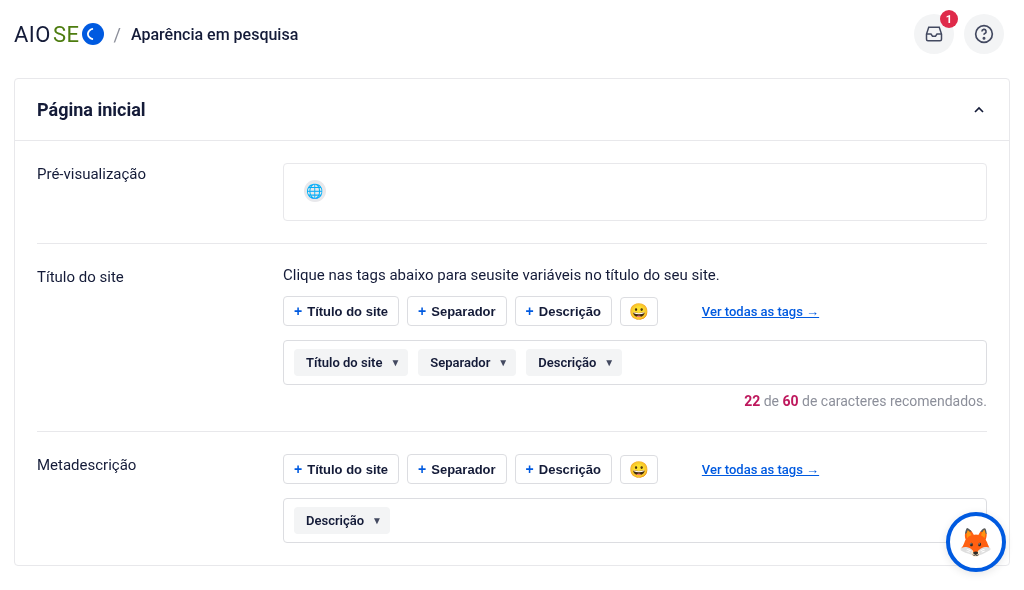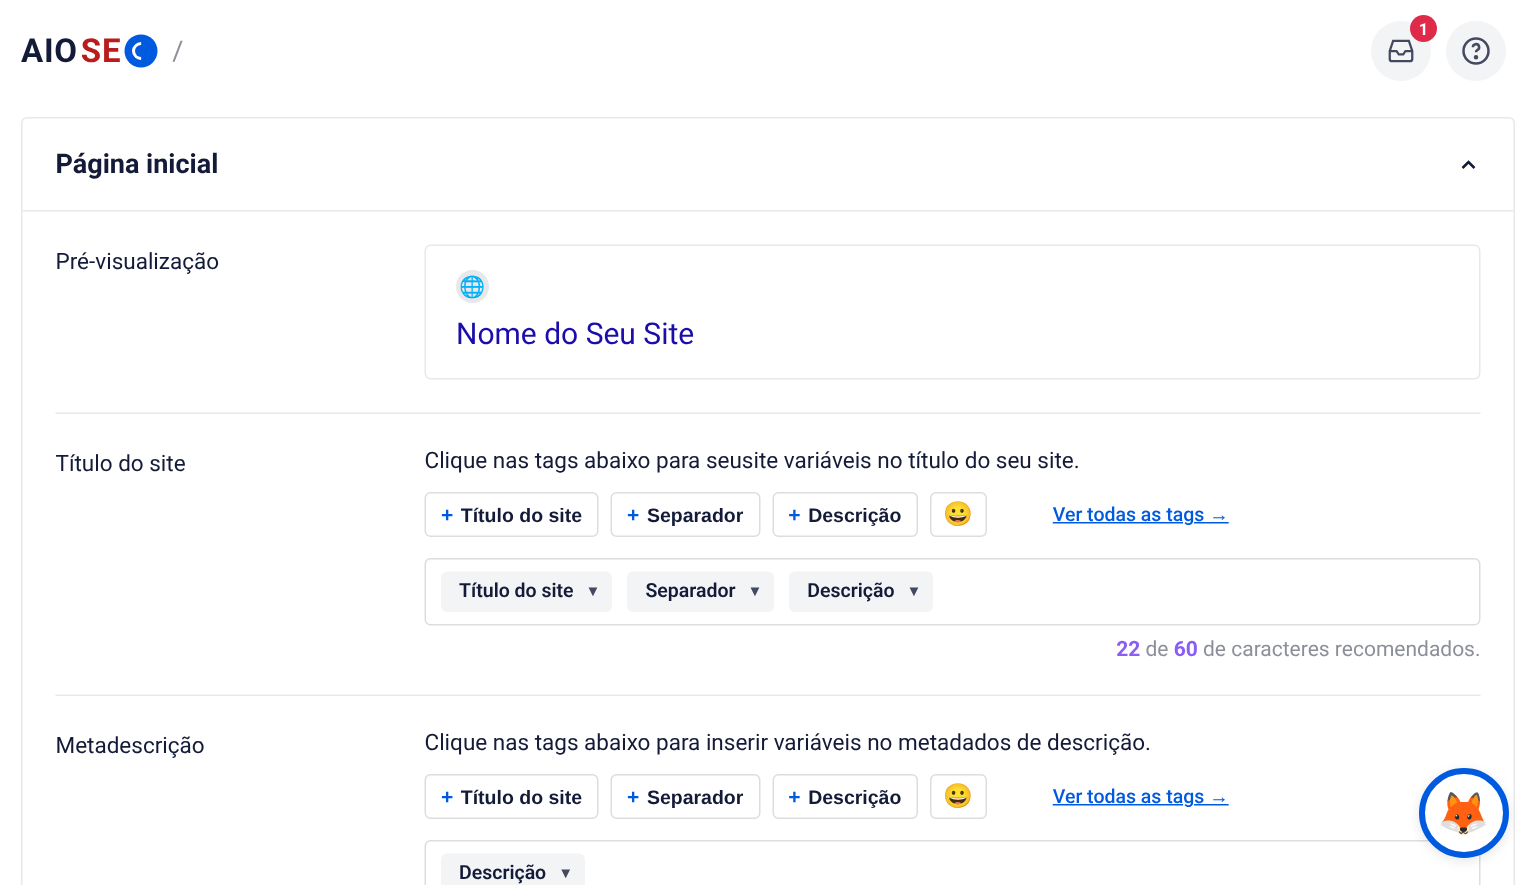--- a/index.html
+++ b/index.html
@@ -1,21 +1,21 @@
 <!DOCTYPE html>
 <html><head>
 <meta charset="utf-8">
 <style>
 * { box-sizing: border-box; margin: 0; padding: 0; }
 body { font-family: -apple-system, BlinkMacSystemFont, "Segoe UI", Roboto, sans-serif; background: #fff; color: #141B38; width: 1024px; }
 .header { display: flex; align-items: center; justify-content: space-between; padding: 14px 20px 16px 14px; }
 .header-left { display: flex; align-items: center; gap: 10px; }
-.logo { display: flex; align-items: center; font-weight: 700; font-size: 22px; letter-spacing: 0.5px; justify-content: space-between; }
+.logo { display: flex; align-items: center; font-weight: 400; font-size: 22px; letter-spacing: 0.5px; justify-content: space-between; }
 .logo-a { color: #141B38; }
-.logo-seo { color: #b91c1c; margin-left: 2px; }
+.logo-seo { color: #4d7c0f; margin-left: 2px; }
 .logo-icon { width: 22px; height: 22px; border-radius: 50%; background: #005AE0; margin-left: 2px; display: inline-flex; align-items: center; justify-content: center; position: relative; }
 .logo-icon::before { content: ""; width: 8px; height: 8px; border: 2px solid #fff; border-radius: 50%; border-top-color: transparent; border-right-color: transparent; transform: rotate(45deg); }
 .slash { color: #8C8F9A; font-size: 18px; }
 .page-title { font-size: 16px; color: #141B38; font-weight: 500; }
 .header-right { display: flex; align-items: center; gap: 10px; }
 .icon-btn { width: 40px; height: 40px; border-radius: 50%; background: #F3F4F5; display: flex; align-items: center; justify-content: center; cursor: pointer; position: relative; }
 .badge { position: absolute; top: -4px; right: -4px; background: #DF2A4A; color: #fff; font-size: 11px; font-weight: 700; width: 18px; height: 18px; border-radius: 50%; display: flex; align-items: center; justify-content: center; }
 .card { border: 1px solid #E8E8EB; border-radius: 4px; margin: 8px 14px; }
 .card-header { display: flex; align-items: center; justify-content: space-between; padding: 20px 22px; border-bottom: 1px solid #E8E8EB; }
 .card-title { font-size: 18px; font-weight: 700; }
@@ -34,34 +34,35 @@
 .helper-text { font-size: 15px; color: #141B38; margin-bottom: 12px; }
 .tag-row { display: flex; align-items: center; gap: 8px; flex-wrap: wrap; }
 .tag-btn { border: 1px solid #DCDDE1; border-radius: 4px; padding: 6px 10px; background: #fff; cursor: pointer; display: inline-flex; align-items: center; gap: 5px; font-size: 13px; font-weight: 600; color: #141B38; }
 .plus { color: #005AE0; font-weight: 700; font-size: 14px; }
 .emoji-btn { border: 1px solid #DCDDE1; border-radius: 4px; padding: 4px 8px; background: #fff; cursor: pointer; font-size: 16px; }
 .view-all { color: #005AE0; font-size: 13px; text-decoration: underline; cursor: pointer; font-weight: 500; margin-left: 36px; }
 .input-box { border: 1px solid #DCDDE1; border-radius: 4px; padding: 8px 10px; margin-top: 14px; display: flex; align-items: center; gap: 10px; flex-wrap: wrap; min-height: 44px; }
 .chip { background: #F3F4F5; border-radius: 4px; padding: 6px 8px 6px 12px; display: inline-flex; align-items: center; gap: 8px; font-size: 13px; font-weight: 600; color: #141B38; cursor: pointer; }
 .chip-chev { font-size: 10px; color: #434960; }
 .counter { text-align: right; font-size: 14px; color: #8C8F9A; margin-top: 8px; }
-.counter strong { color: #8b5cf6; font-weight: 700; }
+.counter strong { color: #be185d; font-weight: 700; }
 .mascot { position: fixed; bottom: 18px; right: 18px; width: 60px; height: 60px; border-radius: 50%; background: #fff; border: 4px solid #005AE0; display: flex; align-items: center; justify-content: center; font-size: 28px; cursor: pointer; box-shadow: 0 2px 8px rgba(0,0,0,0.1); }
 </style>
 </head>
 <body>
 
 <div class="header">
   <div class="header-left">
     <div class="logo">
       <span class="logo-a">AIO</span>
       <span class="logo-seo">SE</span>
       <span class="logo-icon"></span>
     </div>
     <span class="slash">/</span>
+    <span class="page-title">Aparência em pesquisa</span>
   </div>
   <div class="header-right">
     <div class="icon-btn">
       <svg width="18" height="18" viewBox="0 0 24 24" fill="none" stroke="#434960" stroke-width="2">
           <path d="M22 12h-6l-2 3h-4l-2-3H2"></path>
           <path d="M5 3h14l3 9v7a2 2 0 0 1-2 2H4a2 2 0 0 1-2-2v-7l3-9z"></path>
         </svg>
       <span class="badge">1</span>
     </div>
     <div class="icon-btn">
@@ -83,21 +84,20 @@
   </div>
   <div class="card-body">
 
     <div class="row">
       <div class="row-label">Pré-visualização</div>
       <div class="row-content">
         <div class="preview-box">
           <div class="preview-top">
             <div class="globe">🌐</div>
           </div>
-          <div class="preview-title">Nome do Seu Site</div>
         </div>
       </div>
     </div>
 
     <div class="row">
       <div class="row-label">Título do site</div>
       <div class="row-content">
         <div class="helper-text">Clique nas tags abaixo para seusite variáveis no título do seu site.</div>
         <div class="tag-row">
           <button class="tag-btn">
@@ -129,21 +129,20 @@
               <span class="chip-chev">▼</span>
             </span>
         </div>
         <div class="counter"><strong>22</strong><span> de </span><strong>60</strong><span> de caracteres recomendados.</span></div>
       </div>
     </div>
 
     <div class="row">
       <div class="row-label">Metadescrição</div>
       <div class="row-content">
-        <div class="helper-text">Clique nas tags abaixo para inserir variáveis no metadados de descrição.</div>
         <div class="tag-row">
           <button class="tag-btn">
               <span class="plus">+</span>
               <span>Título do site</span>
             </button>
           <button class="tag-btn">
               <span class="plus">+</span>
               <span>Separador</span>
             </button>
           <button class="tag-btn">

